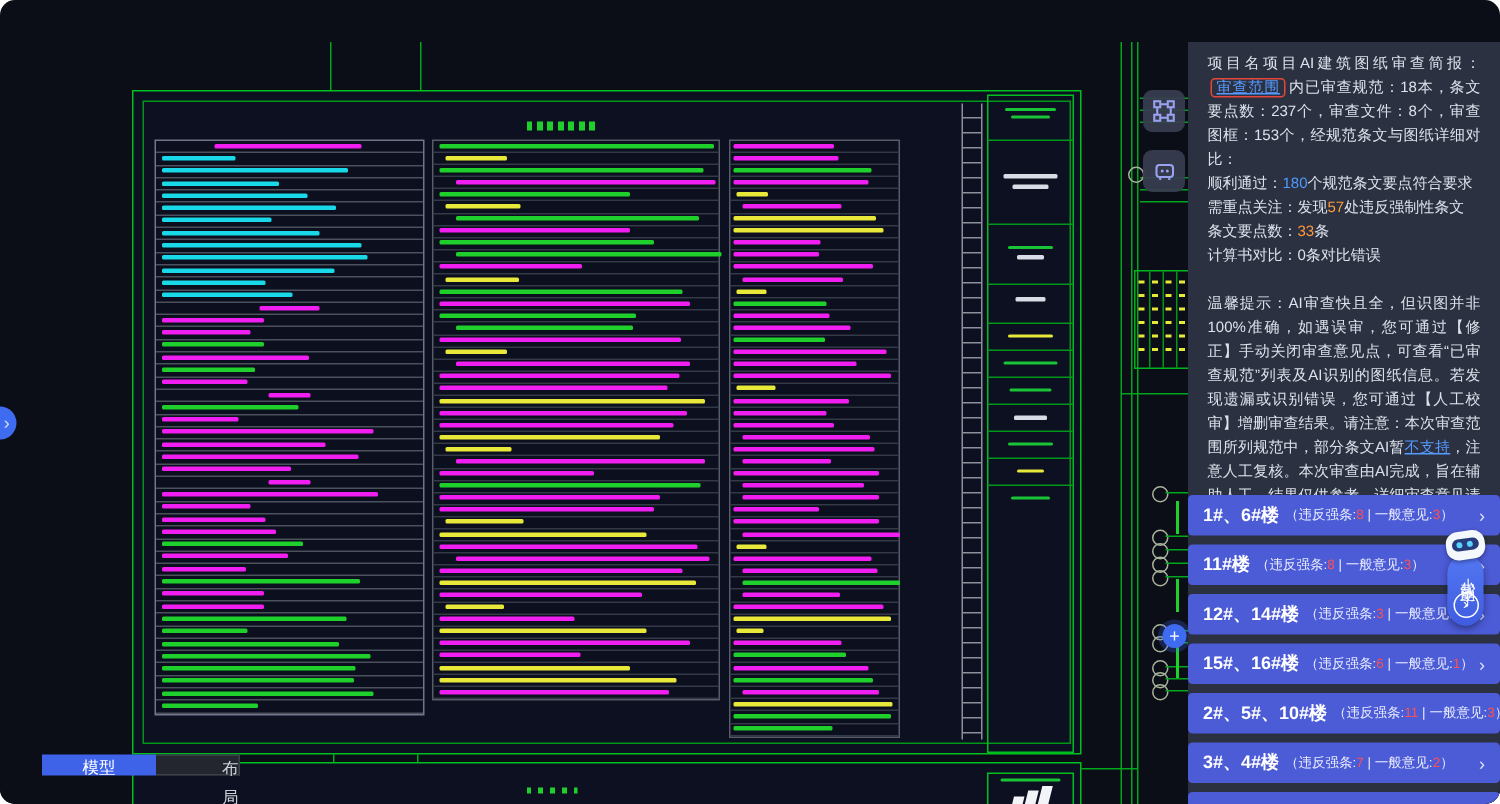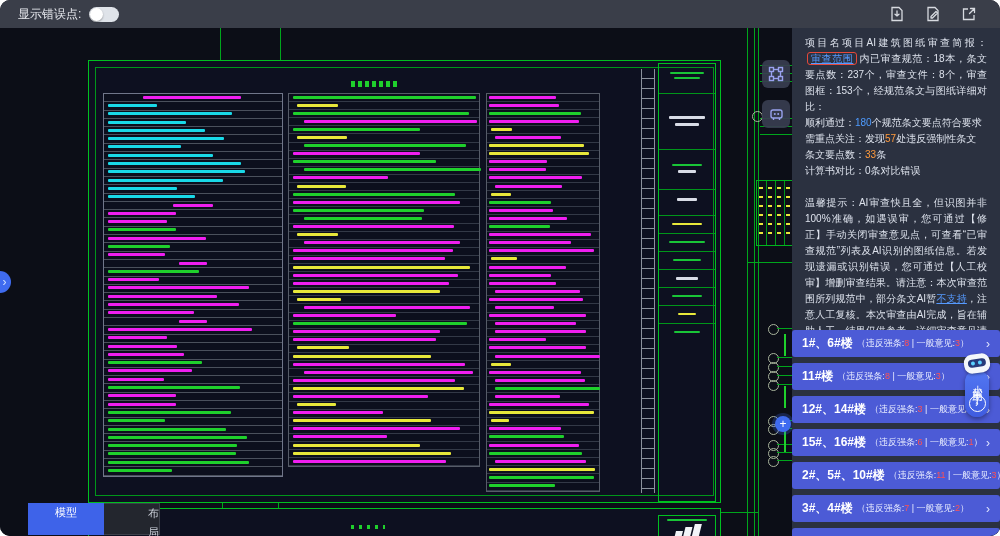--- a/index.html
+++ b/index.html
@@ -34,21 +34,21 @@
   
   .bubble{position:absolute;width:9px;height:9px;border:1px solid #a9b49c;border-radius:50%;}
   .minitable{position:absolute;border:1px solid #00b41e;}
   .minitable .mcol{position:absolute;top:0;bottom:0;border-left:1px solid #00961a;}
   .ydash{position:absolute;width:4px;height:2px;background:#e8e83a;}
   .toolbtn{position:absolute;width:28px;height:28px;border-radius:6px;background:rgba(56,61,80,.92);display:flex;align-items:center;justify-content:center;cursor:pointer;z-index:5;}
   .plusbtn{position:absolute;width:16px;height:16px;border-radius:50%;background:#3f6bf0;color:#fff;font-size:12px;line-height:16px;text-align:center;box-shadow:0 0 0 3px rgba(63,107,240,.25);cursor:pointer;z-index:6;}
   .edge-handle{position:absolute;left:-11px;top:243px;width:22px;height:22px;border-radius:50%;background:#3f6bf0;color:#cfe0ff;font-size:12px;line-height:22px;text-align:center;text-indent:9px;cursor:pointer;z-index:20;}
   
   .tabs{position:absolute;left:28px;top:475px;display:flex;z-index:15;}
-  .tab{height:32px;line-height:19px;font-size:11px;text-align:center;cursor:pointer;}
+  .tab{height:14px;line-height:19px;font-size:11px;text-align:center;cursor:pointer;}
   .tab.active{width:76px;background:#3e63e9;color:#fff;}
   .tab.idle{width:56px;background:#23262e;color:#ccd1da;border:1px solid #3c404a;border-left:none;box-sizing:border-box;padding-left:44px;}
   
   .panel{position:absolute;right:0;top:28px;width:208px;height:508px;background:#2b3140;z-index:25;}
   .p-head{height:32px;background:#3d55a2;display:flex;align-items:center;color:#f2f5fb;font-size:13px;cursor:pointer;}
   .p-head .dicon{margin:0 7px 0 12px;display:flex;}
   .p-head .chev{margin-left:auto;margin-right:12px;color:#aebdf0;font-size:11px;}
   .p-body{padding:7px 13px 0 13px;color:#dde2ec;font-size:10px;line-height:16px;text-align:justify;}
   .num-blue{color:#4e9bff;}
   .num-orange{color:#ff9a3c;}
@@ -69,46 +69,20 @@
   .helper .pill{width:24px;margin:-3px auto 0;background:linear-gradient(#5377f2,#3f5ce0);border-radius:12px;padding:7px 0 5px;text-align:center;box-shadow:0 2px 5px rgba(0,0,0,.4);}
   .helper .vtext{writing-mode:vertical-rl;letter-spacing:3px;color:#fff;font-size:10px;margin:0 auto;}
   .helper .gobtn{width:15px;height:15px;border:1px solid #fff;border-radius:50%;margin:6px auto 0;color:#fff;font-size:10px;line-height:15px;cursor:pointer;}
   svg{display:block;}
 </style>
 </head>
 <body>
 
 <div class="app">
 
-  <div class="topbar">
-    <span class="lbl">显示错误点:</span>
-    <div class="switch">
-        <div class="knob"></div>
-      </div>
-    <div class="tb-icons">
-      <div class="icbtn">
-        <svg width="16" height="16" viewBox="0 0 16 16" fill="none" stroke="#d7dae0" stroke-width="1.3">
-          <path d="M3 1.5h7l3 3v10H3z"></path>
-            <path d="M8 5v5M6 8.2L8 10l2-1.8" stroke-linecap="round"></path>
-        </svg>
-      </div>
-      <div class="icbtn">
-        <svg width="16" height="16" viewBox="0 0 16 16" fill="none" stroke="#d7dae0" stroke-width="1.3">
-          <path d="M3 1.5h7l3 3v10H3z"></path>
-            <path d="M6 10.5l5-5 1.5 1.5-5 5H6z" stroke-linejoin="round"></path>
-        </svg>
-      </div>
-      <div class="icbtn">
-        <svg width="16" height="16" viewBox="0 0 16 16" fill="none" stroke="#d7dae0" stroke-width="1.3">
-          <path d="M13 9v4.5H2.5V3H7"></path>
-            <path d="M9.5 2.5H13.5V6.5M13.3 2.7L8.5 7.5" stroke-linecap="round"></path>
-        </svg>
-      </div>
-    </div>
-  </div>
 
   <div class="canvas">
 
     <div class="vl" style="left:220px;top:0;height:32px"></div>
     <div class="vl" style="left:280px;top:0;height:32px"></div>
     <div class="vl" style="left:222px;top:444px;height:64px"></div>
     <div class="vl" style="left:278px;top:444px;height:64px"></div>
     <div class="hl" style="left:718px;top:484px;width:40px"></div>
 
     <div class="vl" style="left:747px;top:0;height:508px"></div>

